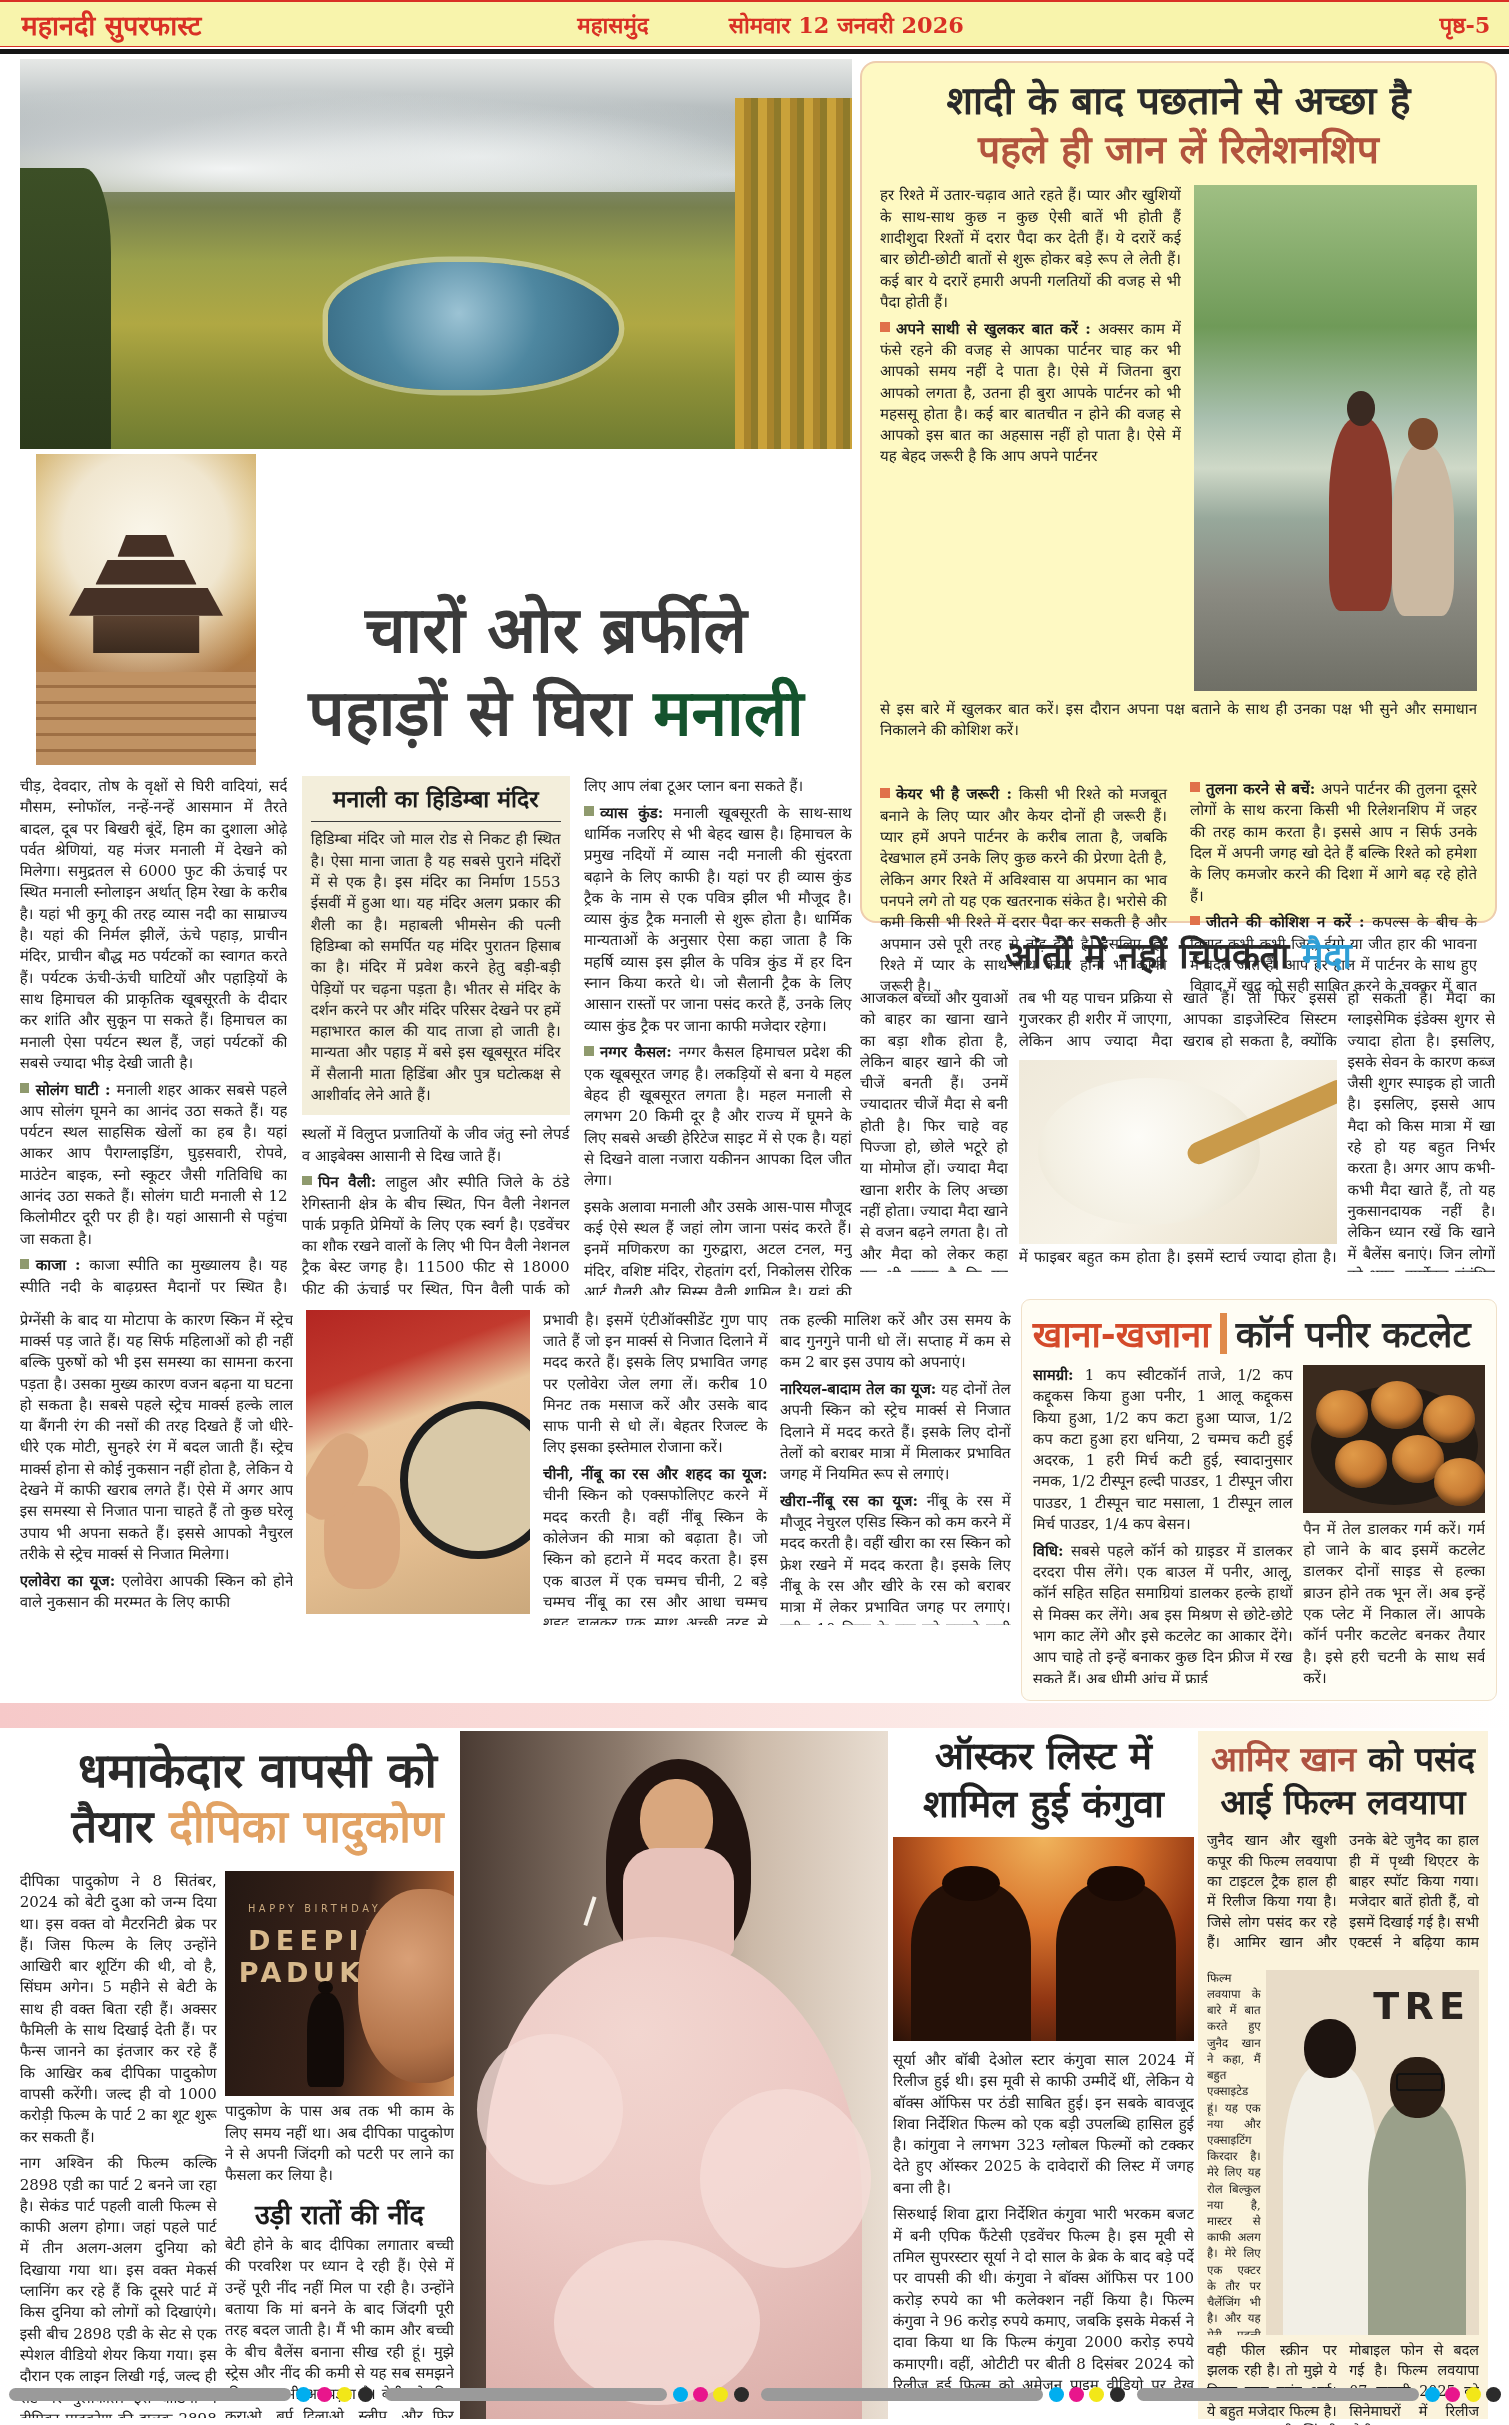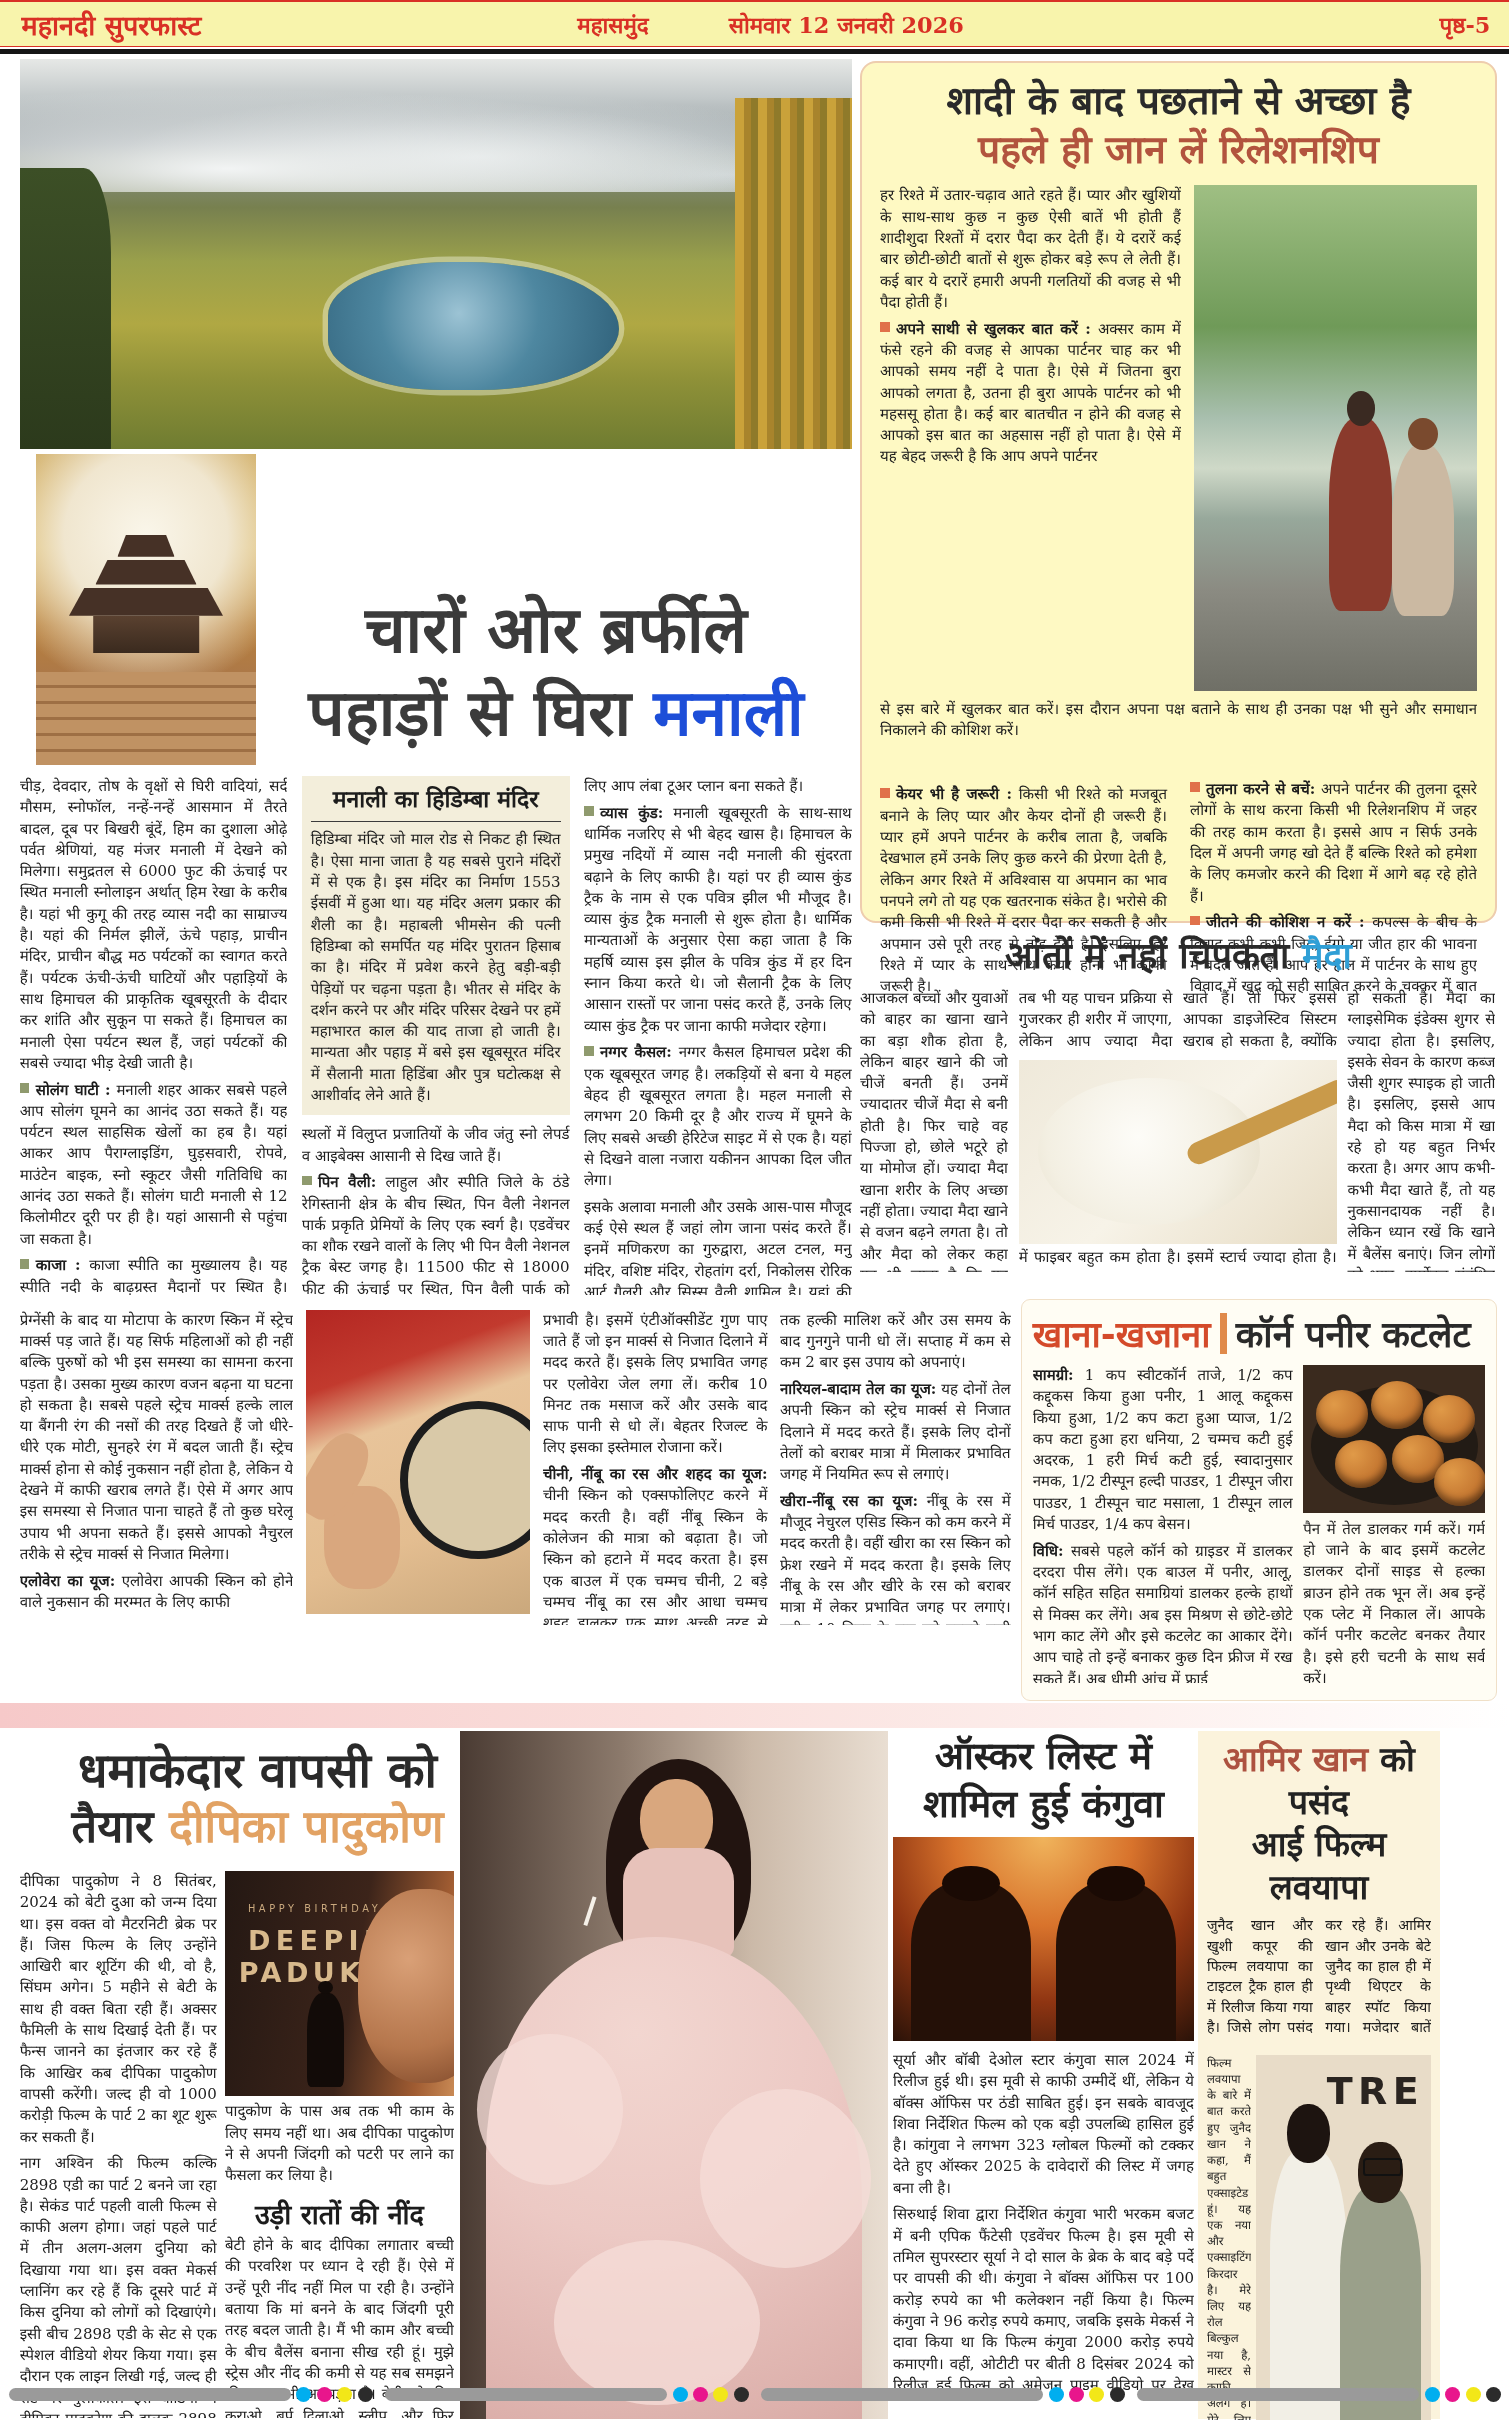--- a/index.html
+++ b/index.html
@@ -47,21 +47,21 @@
   .tp-r1{top:26%;width:26%;height:7%;clip-path:polygon(15% 0,85% 0,100% 100%,0 100%);}
   .tp-r2{top:34%;width:46%;height:8%;clip-path:polygon(12% 0,88% 0,100% 100%,0 100%);}
   .tp-r3{top:43%;width:70%;height:9%;clip-path:polygon(10% 0,90% 0,100% 100%,0 100%);}
   .tp-bodyy{position:absolute;left:50%;transform:translateX(-50%);top:52%;width:48%;height:12%;
     background:linear-gradient(180deg,#5a4130,#3a2a1e);}
   .tp-steps{position:absolute;left:0;bottom:0;width:100%;height:30%;
     background:repeating-linear-gradient(180deg,#c09263 0 12.5px,#9e6f44 12.5px 16px);}
   .manali-head{left:261px;top:589px;width:590px;height:182px;text-align:center;
     font-family:"DejaVu Sans",sans-serif;font-weight:bold;color:#3b3b3b;
     font-size:64px;line-height:1.3;}
-  .manali-accent{color:#1d4ed8;font-family:Liberation Mono, monospace;}
+  .manali-accent{color:#14532d;font-family:Liberation Mono, monospace;}
   .manali-cols{left:19.7px;top:776px;width:832px;height:519px;display:flex;gap:14.3px;}
   .manali-cols .col{flex:1;overflow:hidden;}
   .hidimba-box{background:#f3eedb;padding:7.2px 9px 9px;margin-bottom:9px;}
   .hidimba-title{font-family:"DejaVu Sans",sans-serif;font-weight:bold;font-size:23px;text-align:center;
     border-bottom:1.8px solid #3b3b3b;padding-bottom:5.4px;margin-bottom:7.2px;}
   .pt{margin-top:5.4px;}
 
   
   .rel-box{left:860px;top:61px;width:637px;height:862px;background:#fef9c3;
     border:2.7px solid #eecdae;border-radius:16px;padding:14.3px 18px;}
@@ -163,21 +163,21 @@
   .kg{left:893px;top:1733px;width:301px;height:685px;}
   .kg-h{font-family:"DejaVu Sans",sans-serif;font-weight:bold;font-size:38px;line-height:1.25;text-align:center;color:#222;}
   .ph-kanguva{width:301px;height:204px;margin-top:9px;position:relative;overflow:hidden;
     background:radial-gradient(circle at 50% 0%,#f0b45c 0%,#d8732c 35%,#8f3512 65%,#2a1208 100%);}
   .kg-w1,.kg-w2{position:absolute;bottom:0;width:40%;height:78%;background:#241007;border-radius:40% 40% 0 0;}
   .kg-w1{left:6%;} .kg-w2{right:6%;}
   .kg-w1::before,.kg-w2::before{content:"";position:absolute;top:-10%;left:26%;width:48%;height:22%;background:#1a0a04;border-radius:50%;}
   .kg-body{margin-top:9px;height:340px;overflow:hidden;}
 
   
-  .am{left:1198px;top:1731px;width:242px;height:688px;background:#fbf3dc;padding:7.2px 9px;}
+  .am{left:1198px;top:1731px;width:290px;height:688px;background:#fbf3dc;padding:7.2px 9px;}
   .am-h{font-family:"DejaVu Sans",sans-serif;font-weight:bold;font-size:34px;line-height:1.25;text-align:center;color:#222;}
   .am-accent{color:#ad5240;}
   .am-top{margin-top:7.2px;height:134px;columns:2;column-gap:12.5px;overflow:hidden;font-size:14.3px;}
   .am-mid{display:flex;gap:5.4px;margin-top:5.4px;}
   .am-narrow{width:55px;overflow:hidden;font-size:11.6px;line-height:1.4;text-align:justify;height:365px;}
   .ph-aamir{width:218px;height:365px;position:relative;overflow:hidden;background:#e8dcc8;
     font-family:"DejaVu Sans",sans-serif;}
   .aa-tre{position:absolute;right:4%;top:4%;font-size:38px;font-weight:bold;color:#2a2420;letter-spacing:5.4px;}
   .aa-m1{position:absolute;left:8%;bottom:0;width:44%;height:74%;background:#f2efe6;border-radius:38% 38% 0 0;}
   .aa-m1::before{content:"";position:absolute;top:-17%;left:22%;width:56%;height:22%;background:#1d1410;border-radius:48%;}

